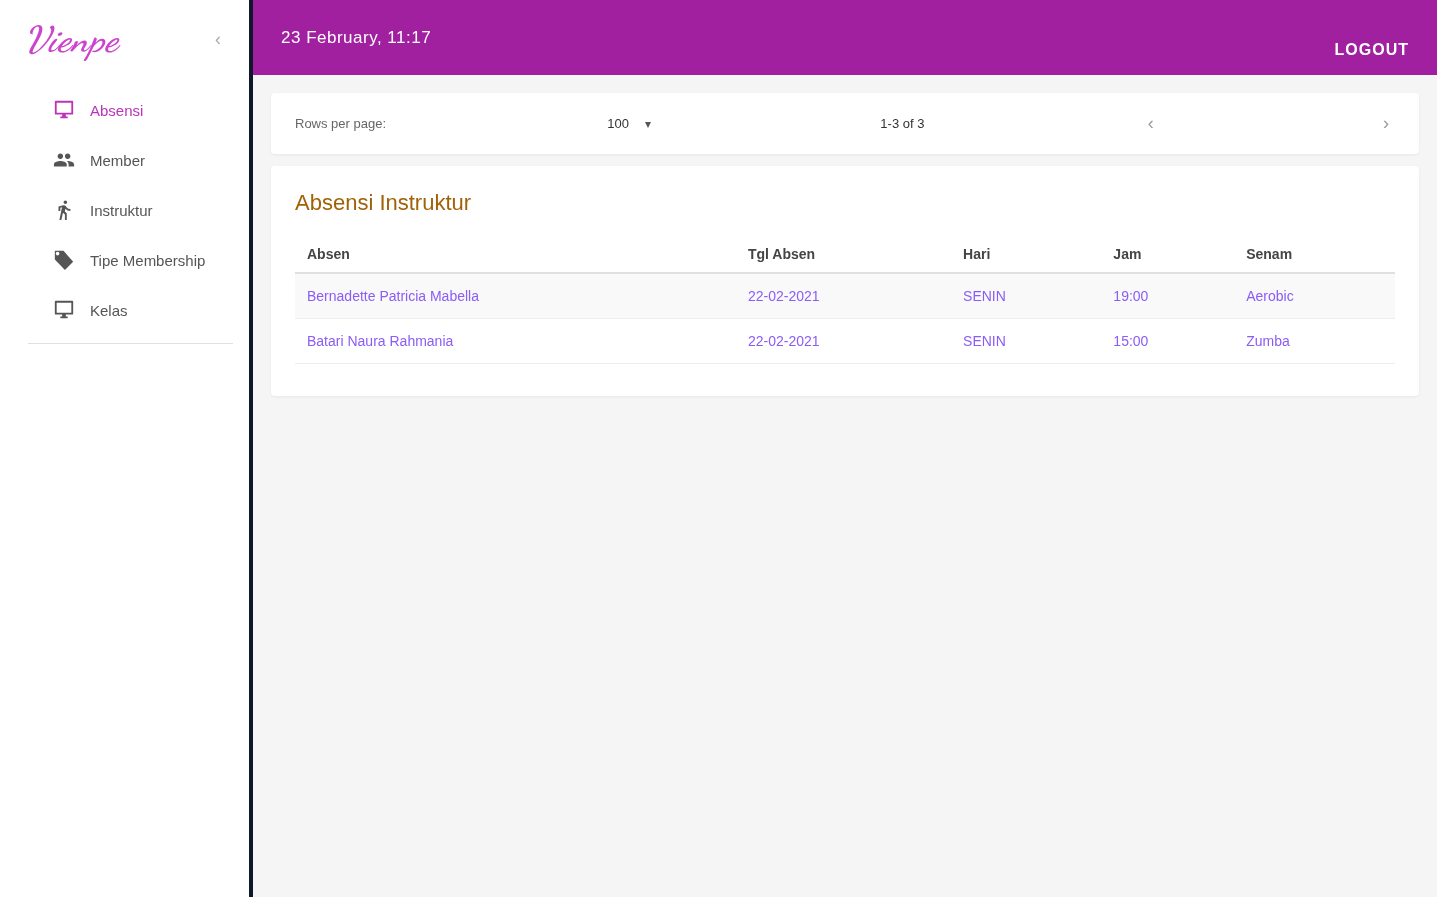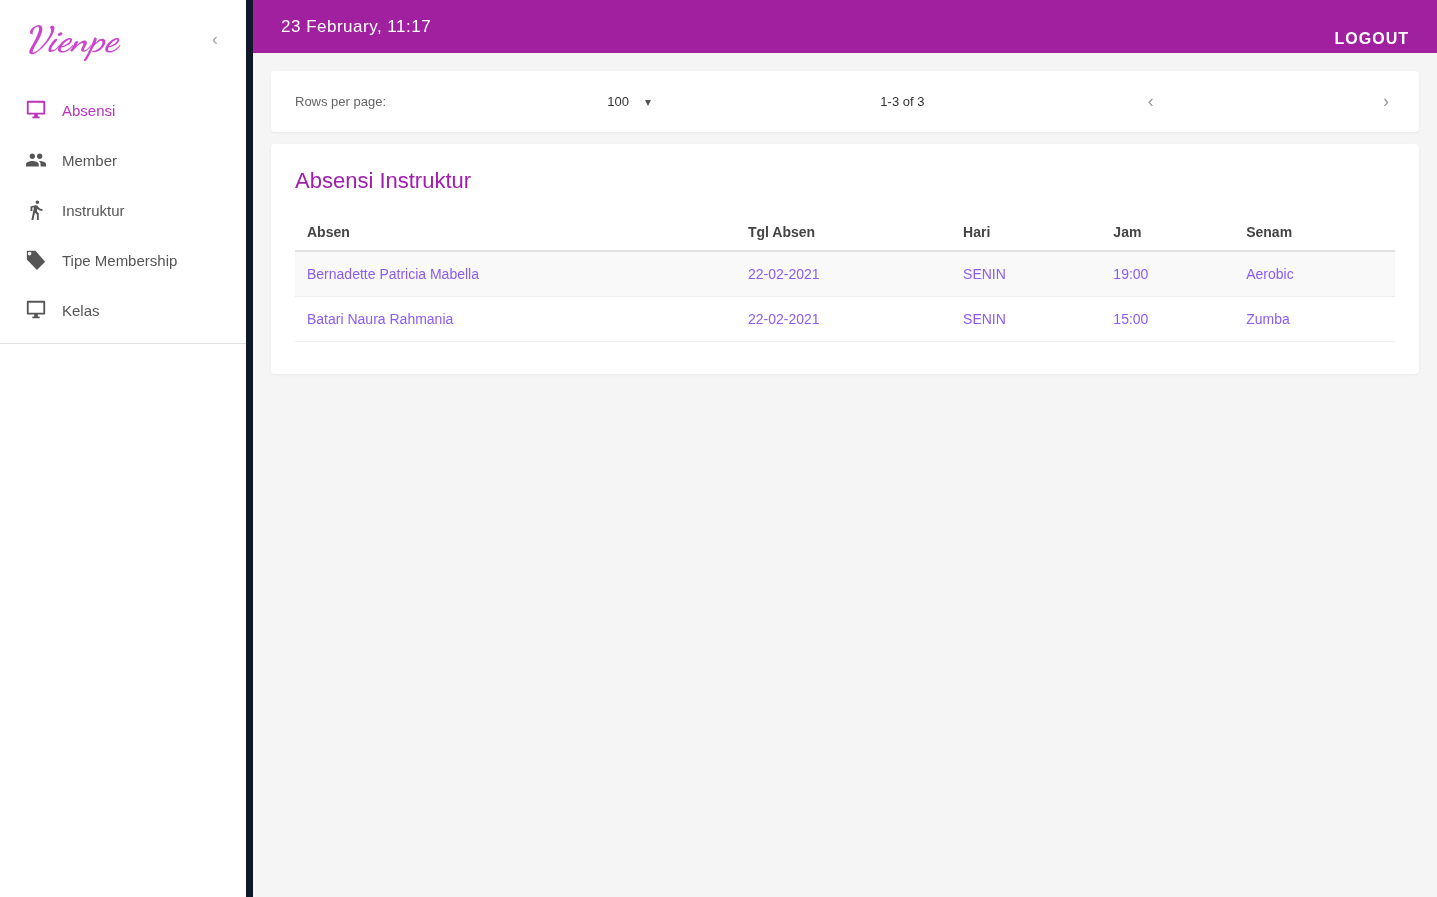--- a/index.html
+++ b/index.html
@@ -5,21 +5,21 @@
     * { box-sizing: border-box; margin: 0; padding: 0; }
     body { font-family: 'Segoe UI', Arial, sans-serif; display: flex; height: 897px; overflow: hidden; background: #f5f5f5; }
 
     
     .sidebar {
       width: 253px;
       min-width: 253px;
       background: #fff;
       display: flex;
       flex-direction: column;
-      border-right: 7px solid #0f172a;
+      border-right: 4px solid #0f172a;
       position: relative;
       height: 100%;
     }
     .sidebar-logo {
       padding: 18px 24px 16px 24px;
       display: flex;
       align-items: center;
       justify-content: space-between;
     }
     .logo-text {
@@ -32,21 +32,22 @@
     }
     .sidebar-collapse-btn {
       color: #aaa;
       font-size: 18px;
       cursor: pointer;
       padding: 4px;
     }
     .sidebar-nav {
       display: flex;
       flex-direction: column;
-      padding: 8px 0;
+      padding: 8px 16px;
+      margin-left: 12px;
     }
     .nav-item {
       display: flex;
       align-items: center;
       padding: 14px 24px;
       cursor: pointer;
       color: #555;
       font-size: 15px;
       font-weight: 400;
       gap: 14px;
@@ -77,21 +78,21 @@
       height: 100%;
       overflow: hidden;
     }
     .topbar {
       background: #a020a0;
       color: #fff;
       display: flex;
       align-items: center;
       justify-content: space-between;
       padding: 0 28px;
-      height: 53px;
+      height: 75px;
       flex-shrink: 0;
     }
     .topbar-datetime {
       font-size: 17px;
       font-weight: 500;
       letter-spacing: 0.5px;
     }
     .topbar-logout {
       font-size: 16px;
       font-weight: 700;
@@ -154,21 +155,21 @@
     .table-card {
       background: #fff;
       margin: 0 18px 18px 18px;
       border-radius: 4px;
       padding: 24px 24px 32px 24px;
       box-shadow: 0 1px 3px rgba(0,0,0,0.06);
     }
     .table-title {
       font-size: 22px;
       font-weight: 500;
-      color: #a21caf;
+      color: #a16207;
       margin-bottom: 20px;
     }
     table {
       width: 100%;
       border-collapse: collapse;
       font-size: 14px;
     }
     thead tr {
       border-bottom: 2px solid #e0e0e0;
     }

